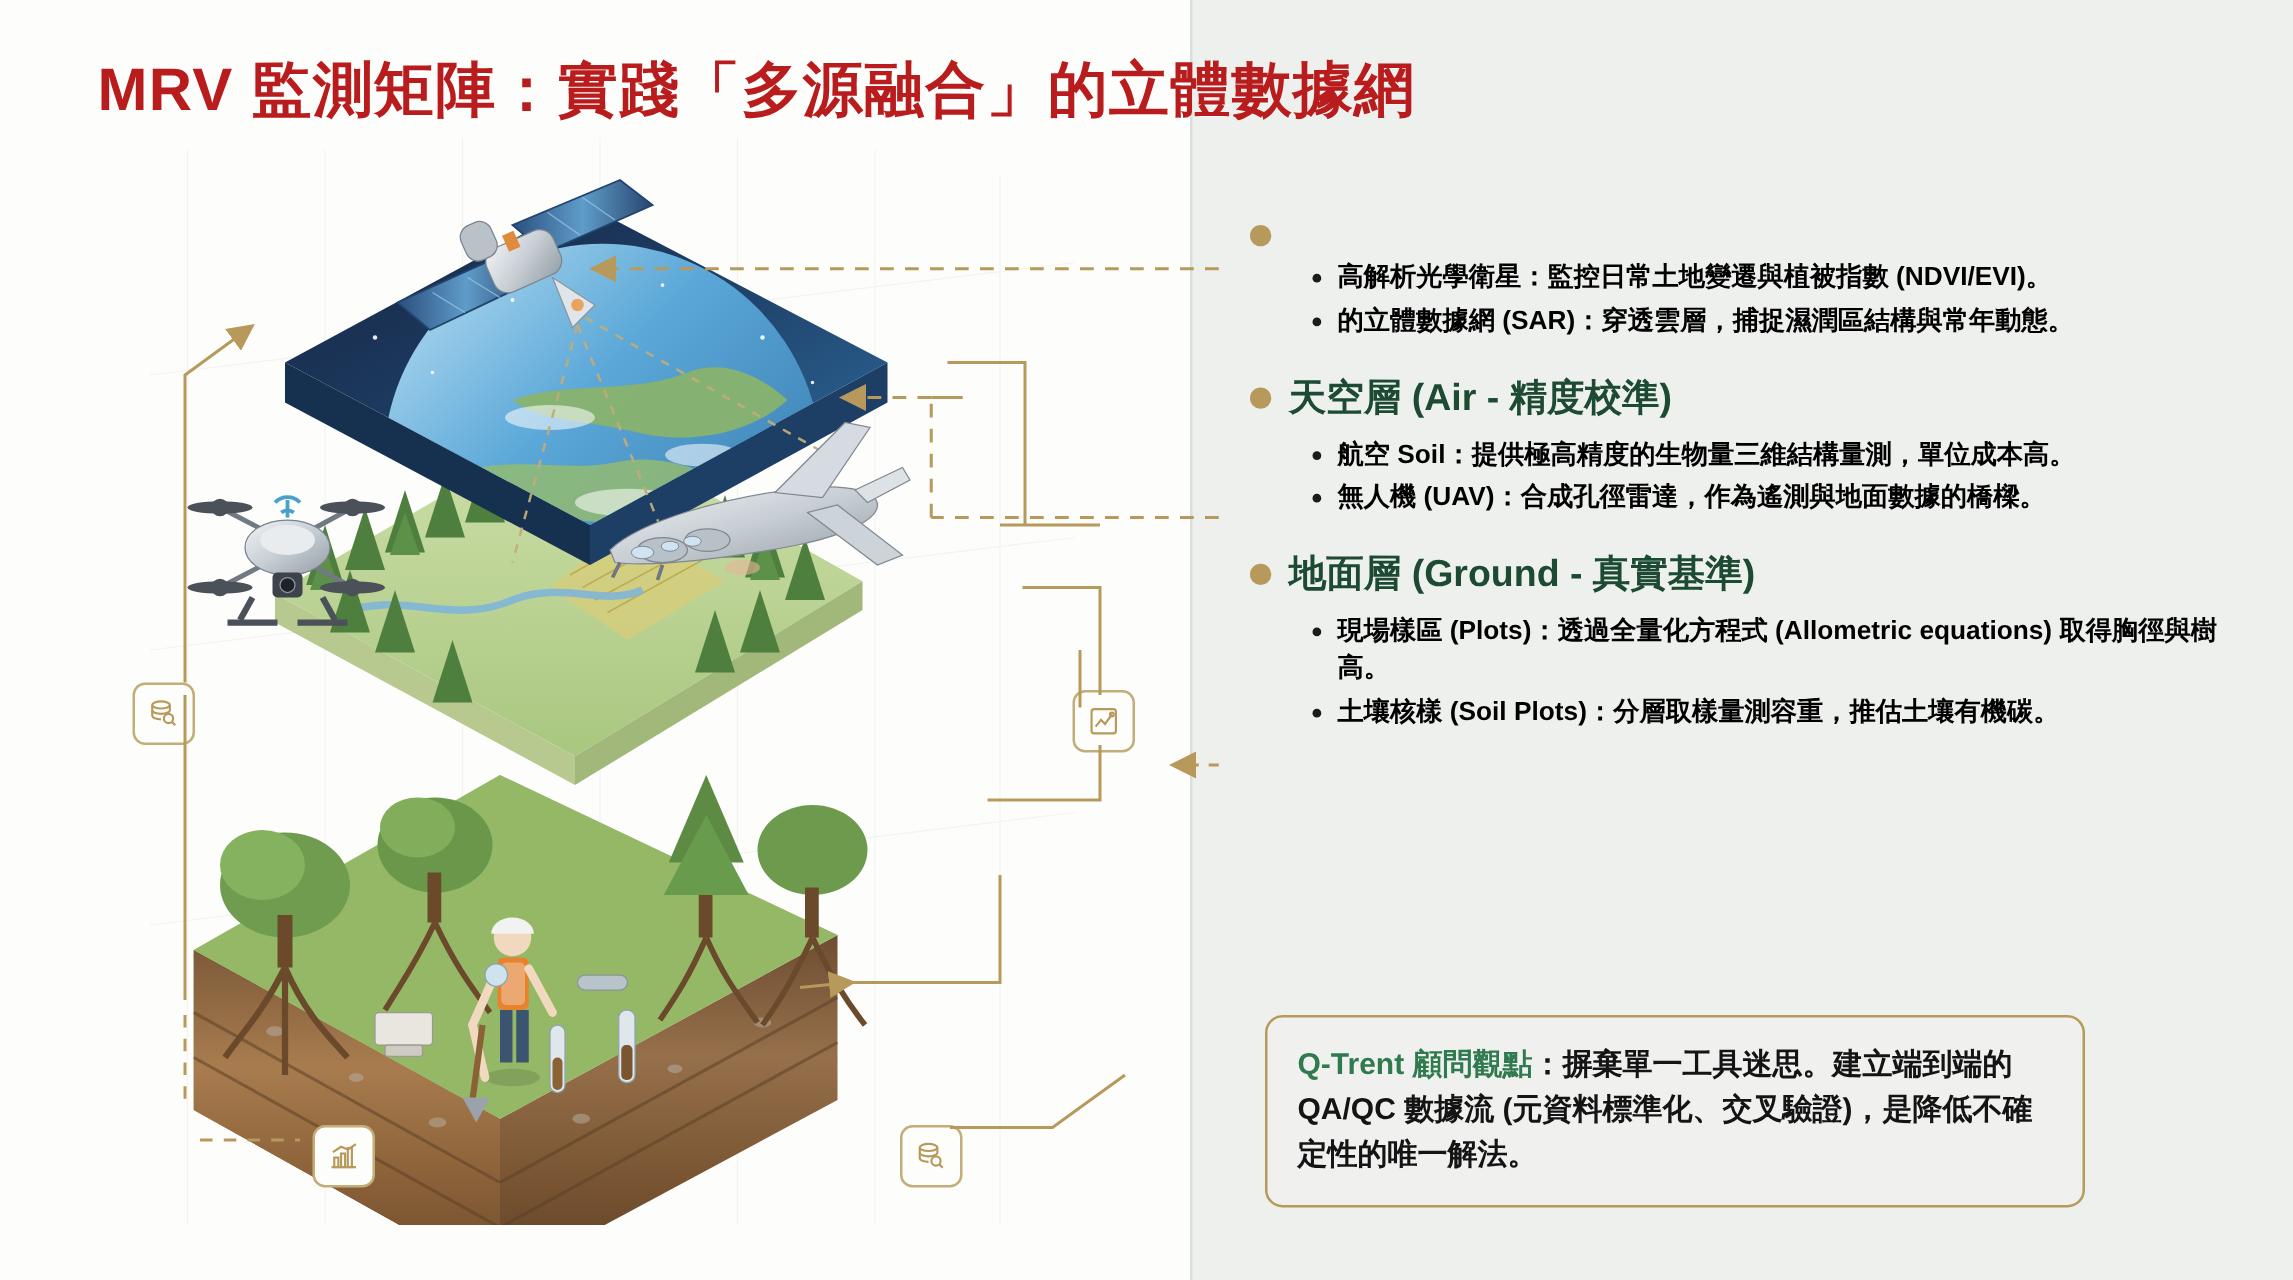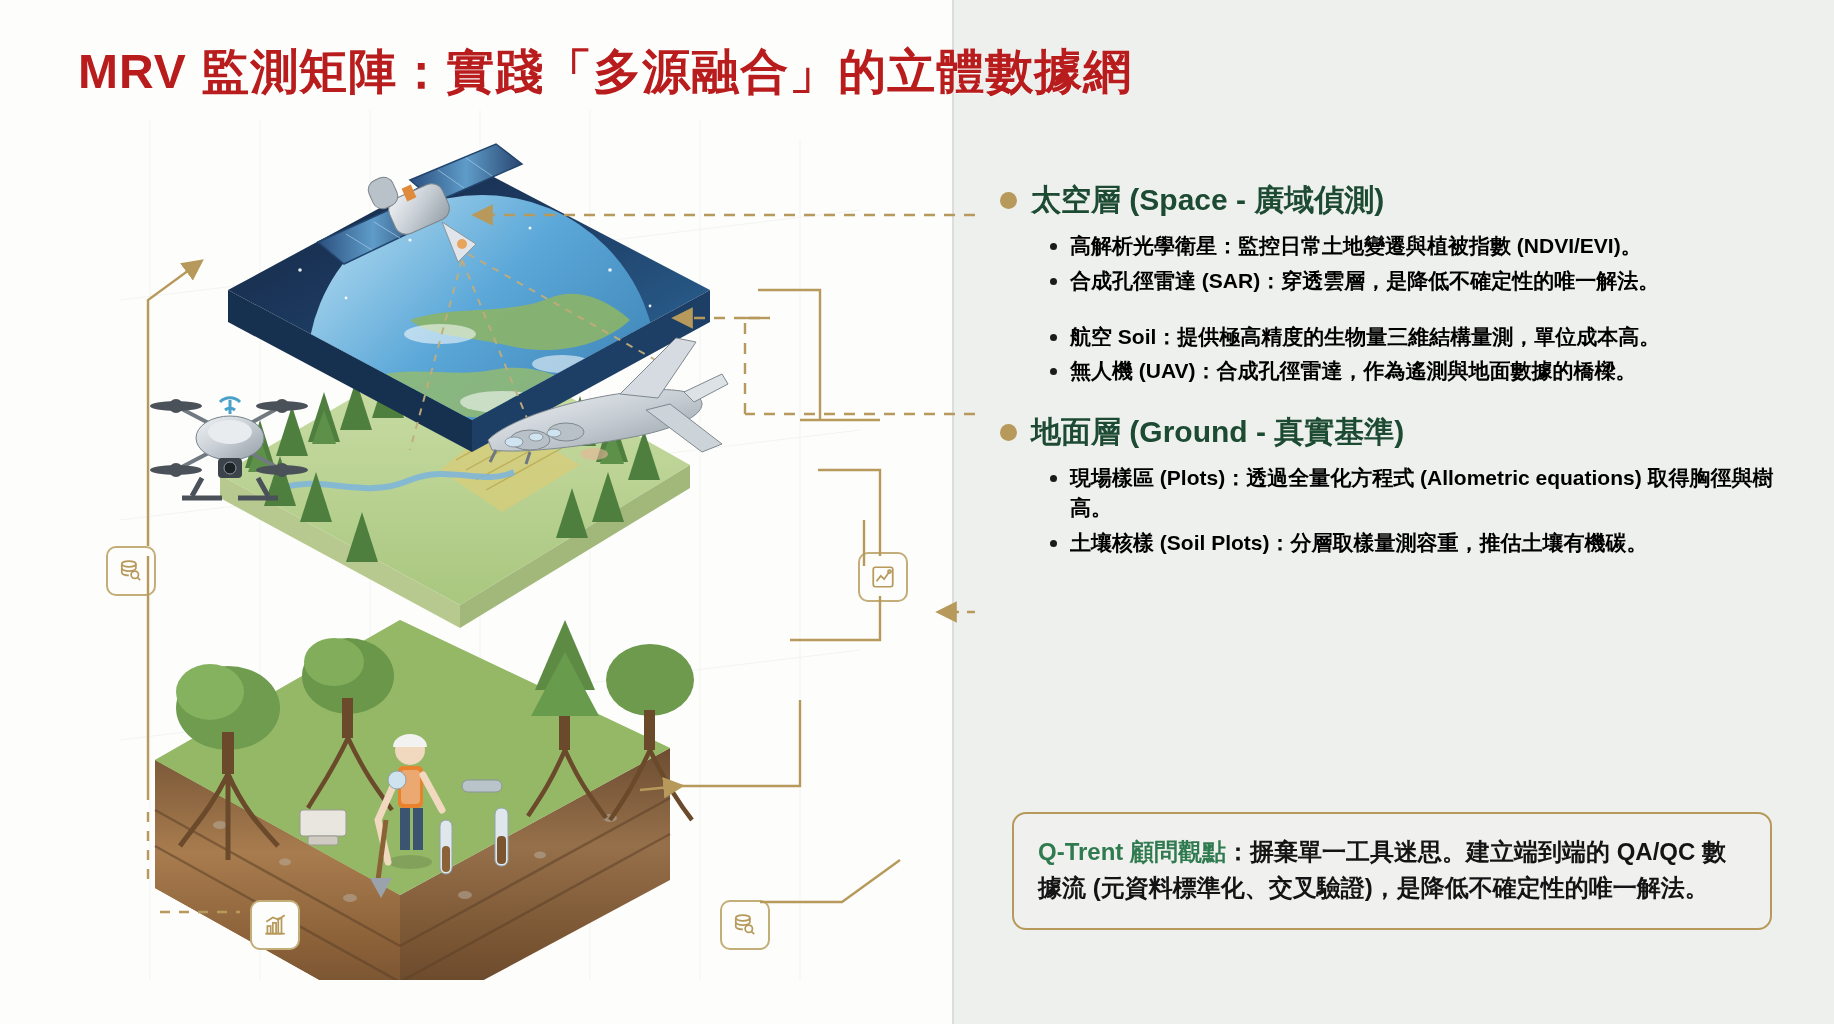--- a/index.html
+++ b/index.html
@@ -39,21 +39,21 @@
     position:relative;font-size:21px;line-height:1.42;color:#000000;
     margin-bottom:5px;padding-left:22px;font-weight:bold;
   }
   .bullets li::before{
     content:"";position:absolute;left:2px;top:12px;width:7px;height:7px;border-radius:50%;
     background:#1b1b1b;
   }
 
   
   .callout{
-    position:absolute;left:1012px;top:812px;width:760px;
+    position:absolute;left:1012px;top:812px;width:656px;
     border:2px solid #b79a5b;border-radius:14px;
     padding:20px 24px 22px 24px;box-sizing:border-box;
     background:rgba(255,255,255,.12);
   }
   .callout p{margin:0;font-size:24px;line-height:1.5;color:#141414;font-weight:bold;}
   .callout .brand{color:#2f7a4e;}
 
   
   .connectors{position:absolute;left:0;top:0;width:1834px;height:1024px;pointer-events:none;}
 
@@ -410,29 +410,32 @@
       <path d="M640,790 L680,786" marker-end="url(#ah)"></path>
       <path d="M864,566 L864,520"></path>
     </g>
   </svg>
 
   <div class="sections">
 
     <div class="section">
       <div class="sec-head">
         <span class="sec-dot"></span>
-        <span class="sec-title">太空層 (Space - 廣域偵測)</span>
       </div>
       <ul class="bullets">
         <li>高解析光學衛星：監控日常土地變遷與植被指數 (NDVI/EVI)。</li>
-        <li>合成孔徑雷達 (SAR)：穿透雲層，是降低不確定性的唯一解法。</li>
+        <li>的立體數據網 (SAR)：穿透雲層，捕捉濕潤區結構與常年動態。</li>
       </ul>
     </div>
 
     <div class="section">
+      <div class="sec-head">
+        <span class="sec-dot"></span>
+        <span class="sec-title">天空層 (Air - 精度校準)</span>
+      </div>
       <ul class="bullets">
         <li>航空 Soil：提供極高精度的生物量三維結構量測，單位成本高。</li>
         <li>無人機 (UAV)：合成孔徑雷達，作為遙測與地面數據的橋樑。</li>
       </ul>
     </div>
 
     <div class="section">
       <div class="sec-head">
         <span class="sec-dot"></span>
         <span class="sec-title">地面層 (Ground - 真實基準)</span>

